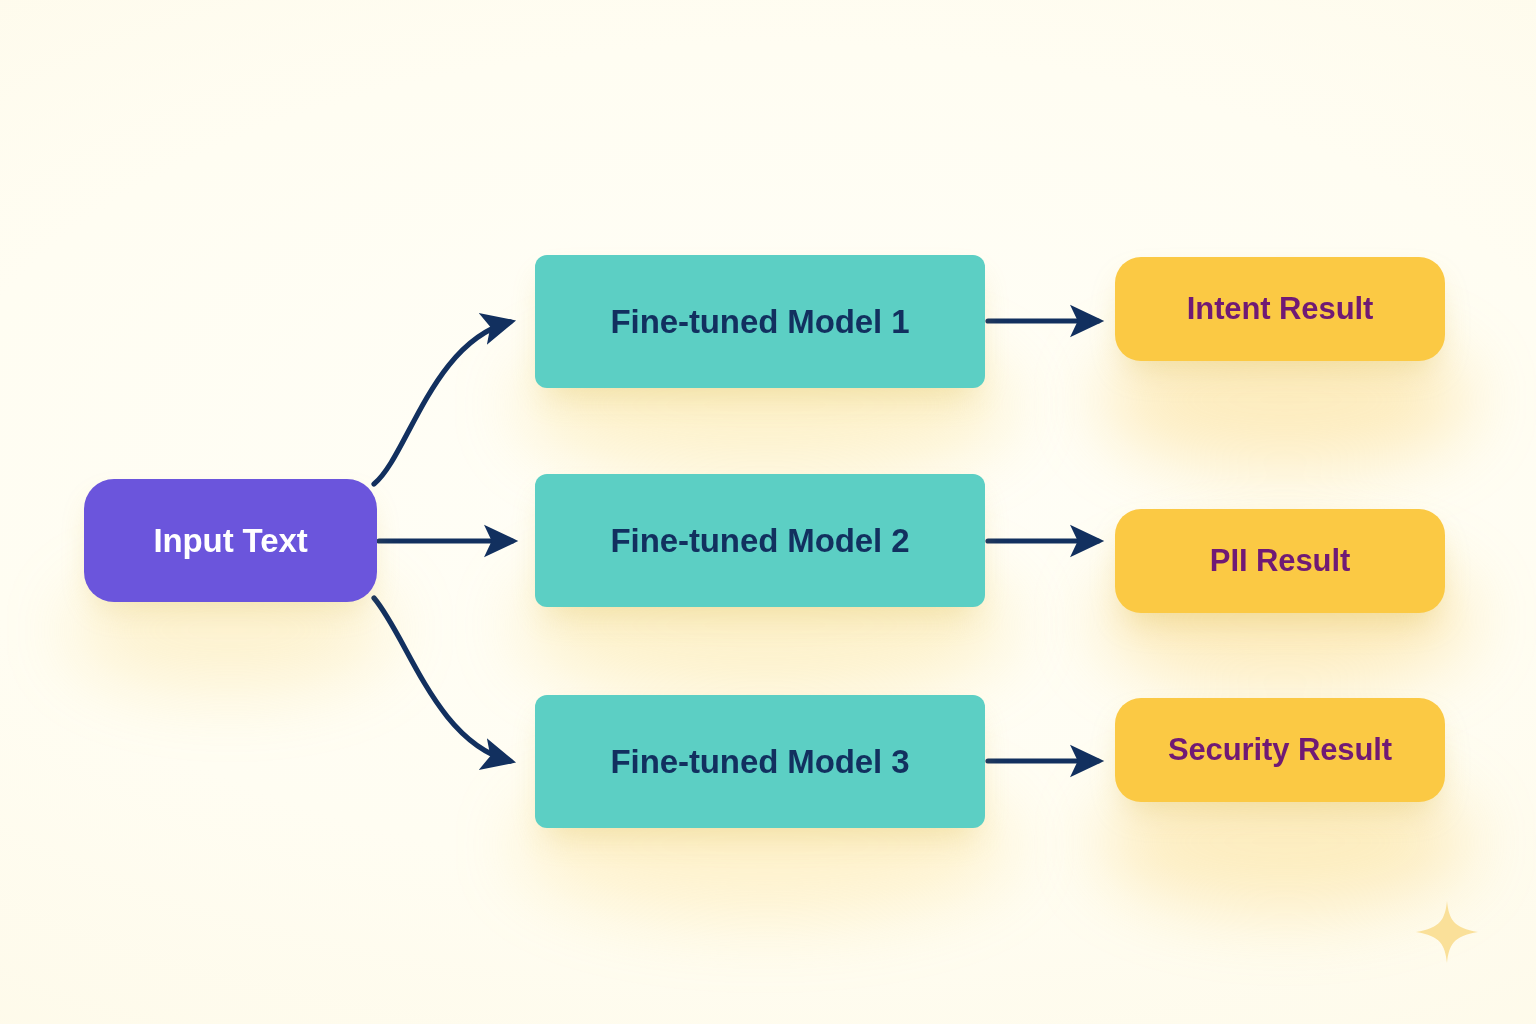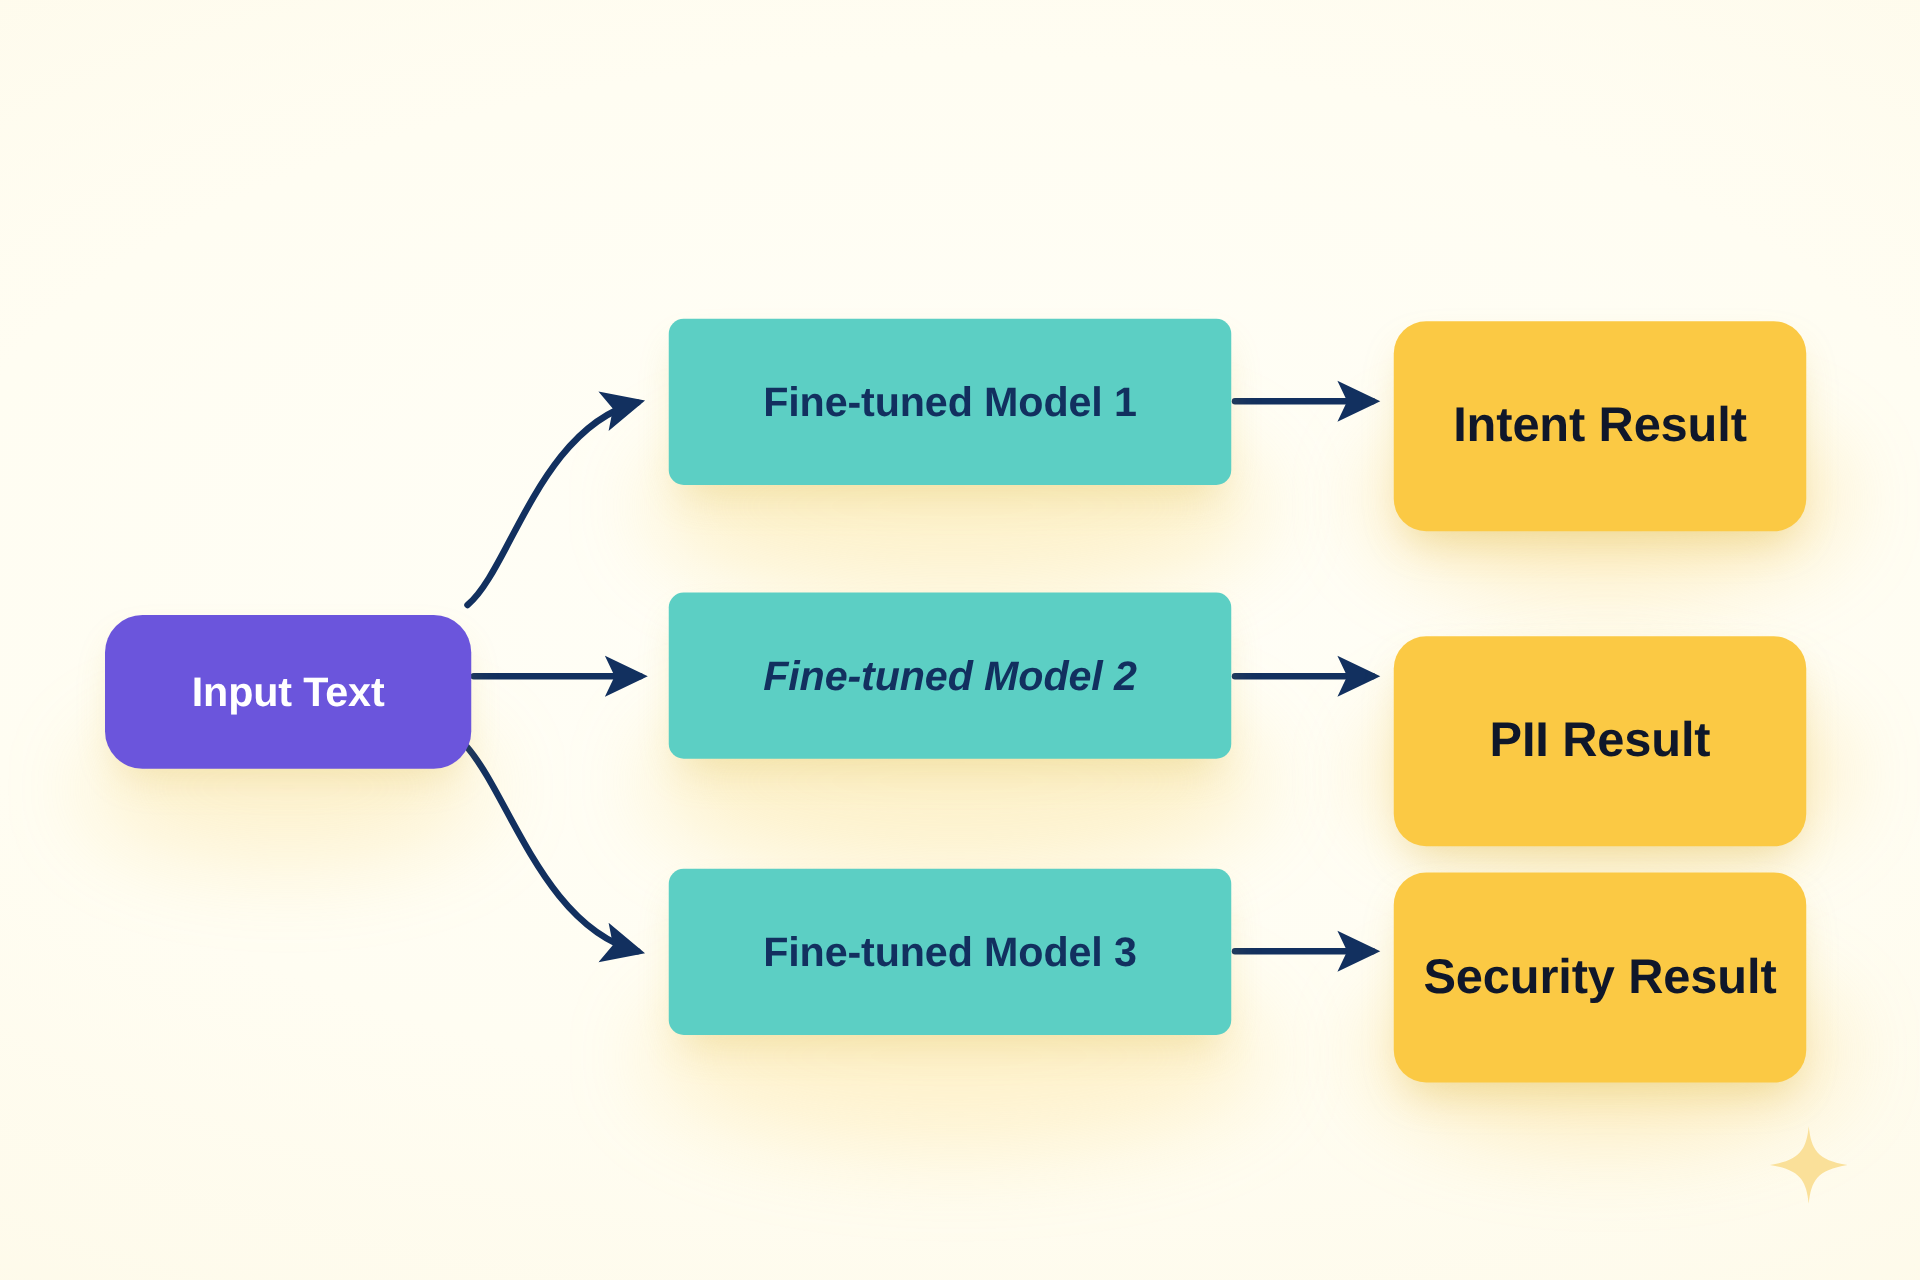--- a/index.html
+++ b/index.html
@@ -49,43 +49,42 @@
   .node-label { display: block; }
 
   .node.input {
     left: 84px;  top: 479px;
     width: 293px; height: 123px;
     border-radius: 30px;
     background: #6b55dc;
     color: #ffffff;
     font-size: 33px;
     box-shadow: 0 14px 30px -8px rgba(215,180,60,.28);
-    margin-top: 13px;
   }
   .node.model {
     left: 535px;
     width: 450px; height: 133px;
     border-radius: 12px;
     background: #5ccfc4;
     color: #12305f;
     font-size: 33px;
     box-shadow: 0 16px 32px -10px rgba(215,180,60,.32);
   }
   .node.result {
     left: 1115px;
-    width: 330px; height: 168px;
+    width: 330px; height: 104px;
     border-radius: 26px;
     background: #fbc944;
-    color: #0f172a;
-    font-size: 39px;
+    color: #701a75;
+    font-size: 31px;
     box-shadow: 0 16px 32px -10px rgba(215,180,60,.38);
   }
 
   .row-1 { top: 255px; }
-  .row-2 { top: 474px; font-style: italic; }
+  .row-2 { top: 474px; }
   .row-3 { top: 695px; }
   .row-1r { top: 257px; }
   .row-2r { top: 477px; margin-top: 32px; }
   .row-3r { top: 698px; }
 
   
   #sparkle {
     position: absolute;
     left: 1414px; top: 899px;
     width: 66px; height: 66px;

